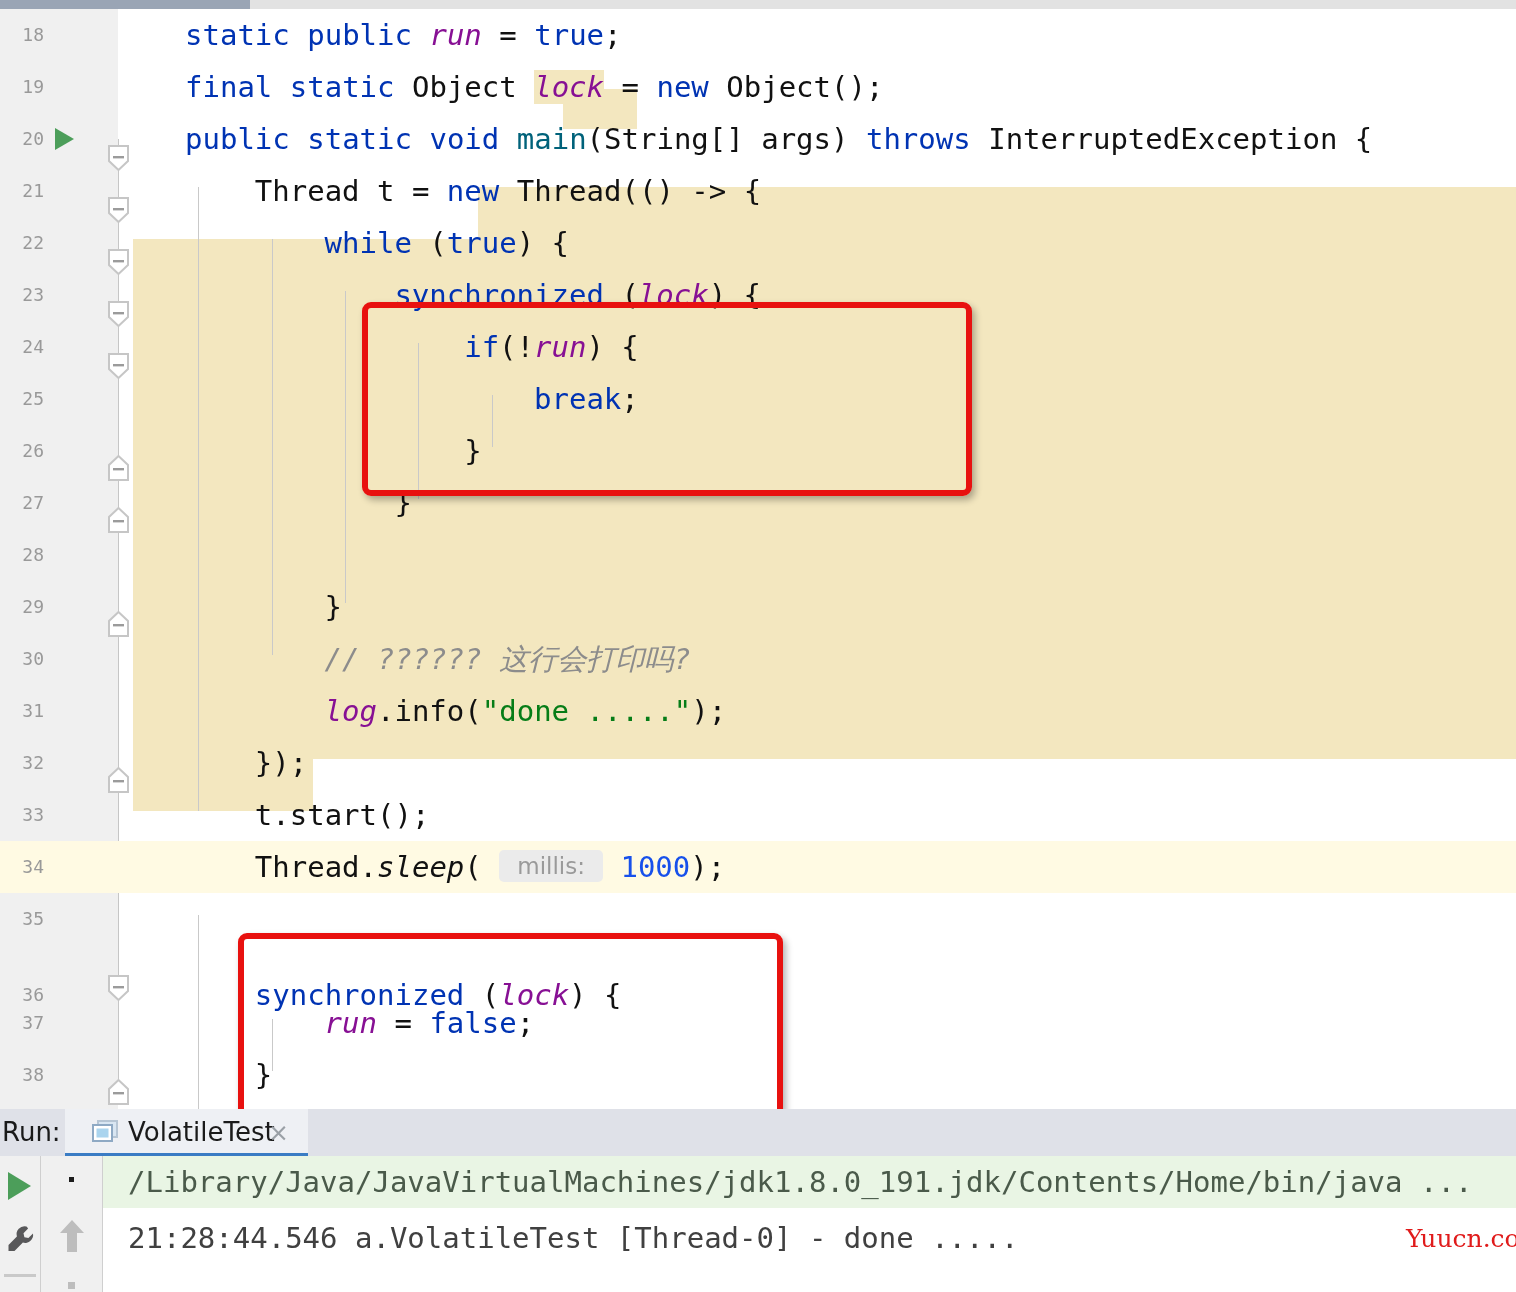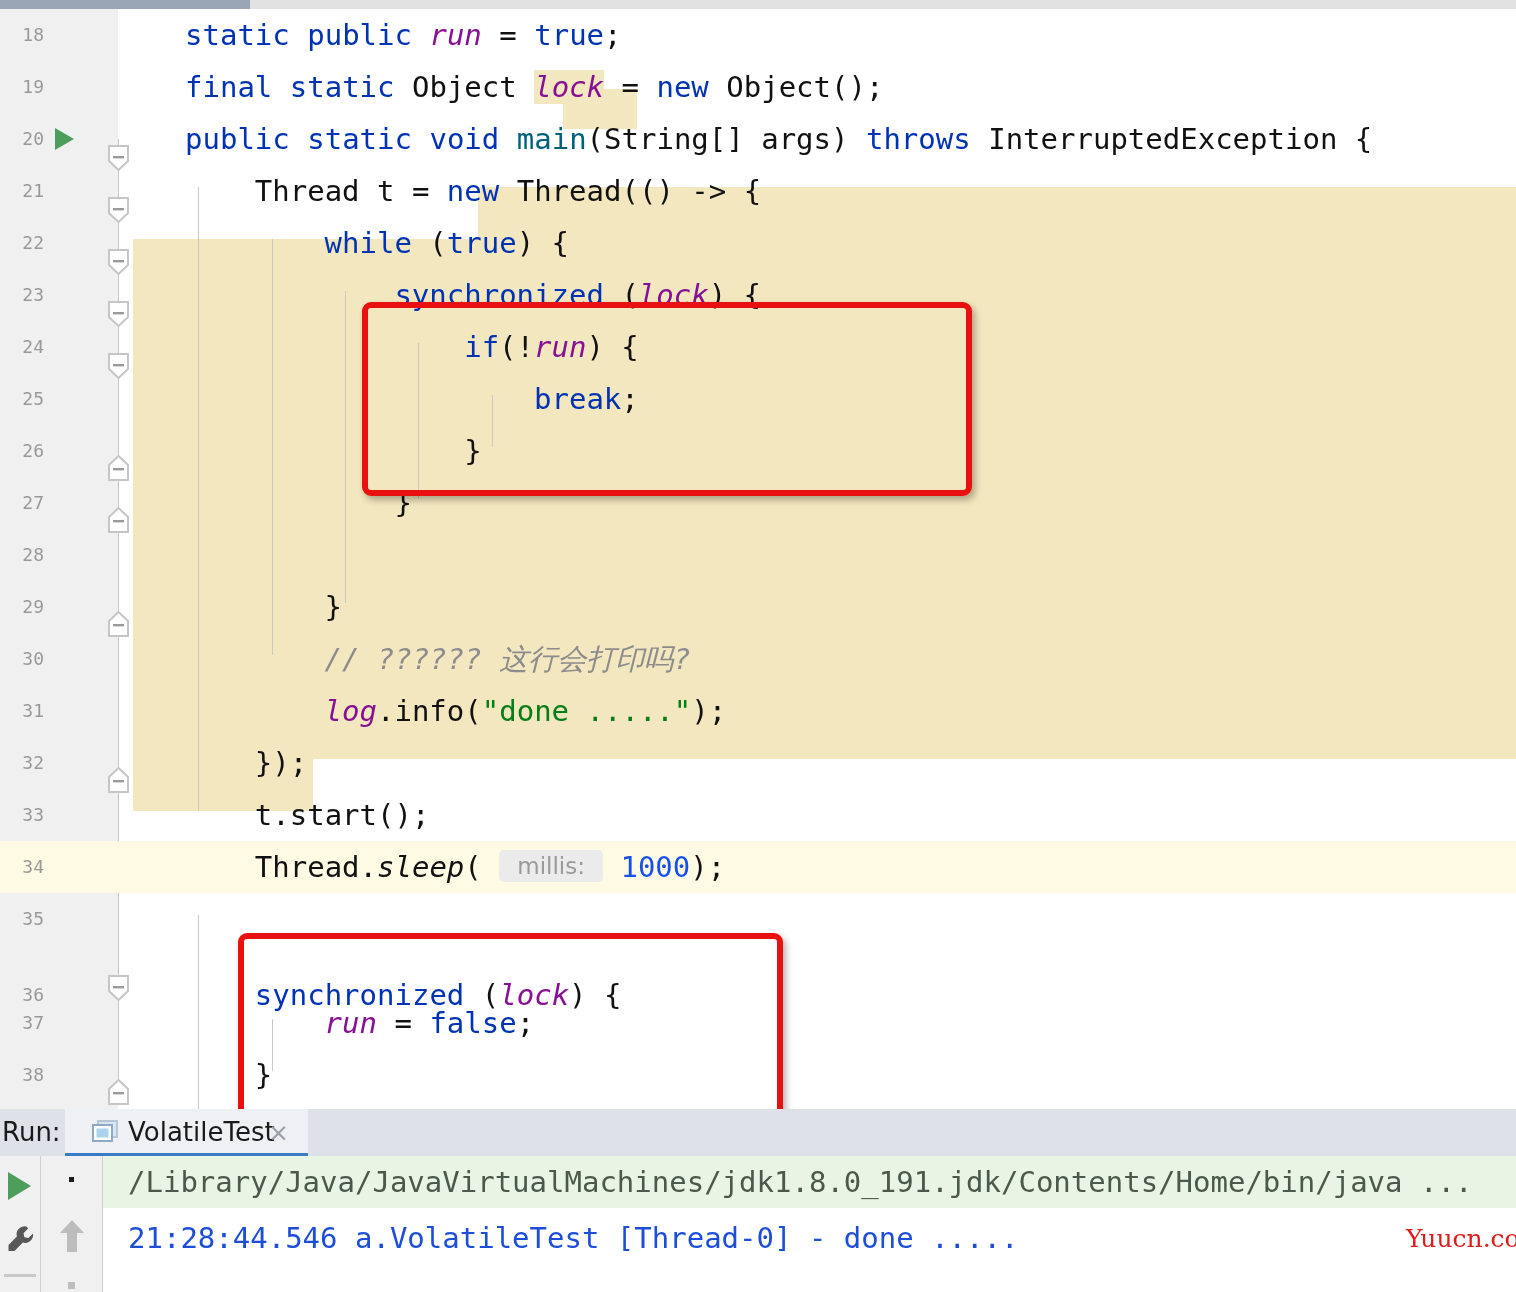--- a/index.html
+++ b/index.html
@@ -310,18 +310,18 @@
         <svg width="30" height="36" viewBox="0 0 30 36">
           <path d="M15 2 L27 15 H20 V34 H10 V15 H3 Z" fill="#bdbdbd"></path>
         </svg>
       </span>
       <span style="position:absolute;left:27px;top:126px;width:7px;height:7px;background:#bdbdbd;"></span>
     </div>
 
     <div class="console">
       <div class="cline-bg" style="top:0;width:1413px;"></div>
       <div class="cline" style="top:0;color:#4a5a4a;">/Library/Java/JavaVirtualMachines/jdk1.8.0_191.jdk/Contents/Home/bin/java ...</div>
-      <div class="cline" style="top:56px;color:#1d4ed8;">21:28:44.546 a.VolatileTest [Thread-0] - done .....</div>
+      <div class="cline" style="top:56px;color:#404040;">21:28:44.546 a.VolatileTest [Thread-0] - done .....</div>
       <div class="watermark" style="left:1303px;top:68px;">Yuucn.com</div>
     </div>
   </div>
 
 </div>
 
 </body></html>

